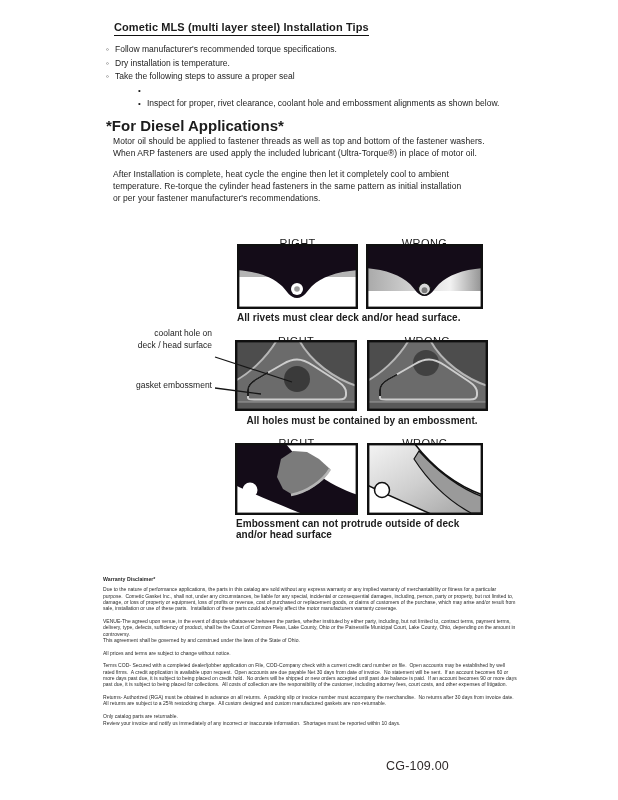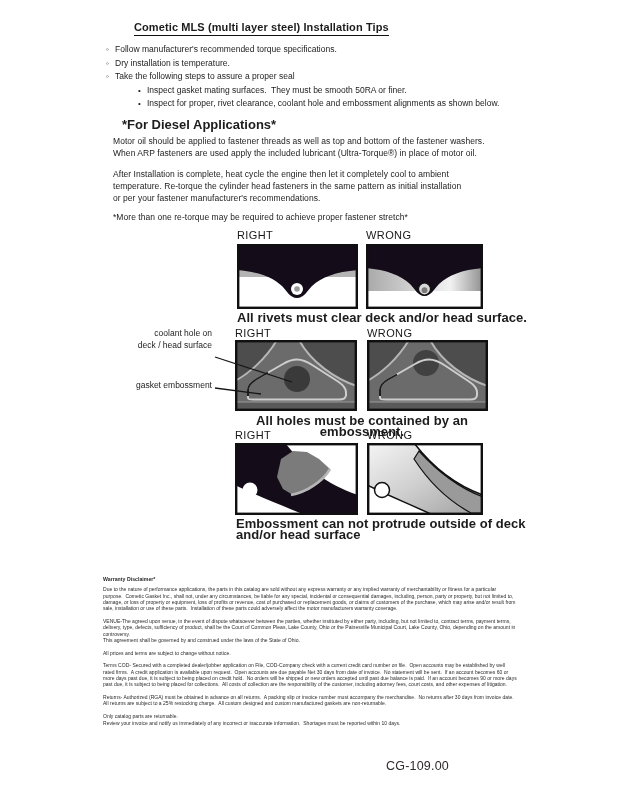--- a/index.html
+++ b/index.html
@@ -3,34 +3,34 @@
 <meta charset="utf-8">
 <style>
   html,body{margin:0;padding:0;background:#ffffff;}
   .page{
     position:relative;width:618px;height:800px;background:#ffffff;overflow:hidden;
     font-family:"Liberation Sans","DejaVu Sans",sans-serif;color:#1c1c1c;
   }
   .pre{white-space:pre-wrap;}
   .title{
     position:absolute;left:114px;top:21px;font-size:11px;font-weight:bold;
-    border-bottom:1.6px solid #111;padding-bottom:2px;letter-spacing:.1px;margin-left:20px;
+    border-bottom:1.6px solid #111;padding-bottom:2px;letter-spacing:.1px;
   }
   .bullets{position:absolute;left:106px;top:43px;font-size:8.5px;line-height:13.6px;}
   .b-row{display:flex;align-items:baseline;}
   .b-row .marker{width:9px;flex:0 0 9px;font-size:8px;}
   .b-row.sub{padding-left:32px;}
-  .diesel-heading{position:absolute;left:122px;top:117px;font-size:13px;font-weight:bold;}
+  .diesel-heading{position:absolute;left:106px;top:117px;font-size:15px;font-weight:bold;}
   .para{position:absolute;left:113px;font-size:8.5px;line-height:12px;letter-spacing:.05px;}
   .p1{top:135px;}
   .p2{top:168px;}
   .p3{top:211px;}
-  .fig-label{position:absolute;font-size:11px;letter-spacing:.4px;color:#181818;}
+  .fig-label{position:absolute;font-size:11px;letter-spacing:.4px;text-align:center;color:#181818;margin-top:8px;}
   .fig{position:absolute;display:block;}
-  .caption{position:absolute;font-size:13px;font-weight:bold;line-height:11px;letter-spacing:.05px;}
+  .caption{position:absolute;font-size:10px;font-weight:bold;line-height:11px;letter-spacing:.05px;}
   .ann-label{position:absolute;left:58px;width:154px;text-align:right;font-size:8.5px;line-height:11.5px;}
   .overlay{position:absolute;left:0;top:0;pointer-events:none;}
   .legal{position:absolute;left:103px;top:576px;width:414px;font-size:5px;line-height:6.3px;color:#2a2a2a;letter-spacing:.02px;}
   .legal .lg-head{font-weight:bold;margin-bottom:4px;font-size:5.2px;}
   .legal p{margin:0 0 6.5px 0;}
   .page-num{position:absolute;left:386px;top:759px;font-size:12.5px;color:#2f2a2a;letter-spacing:.2px;text-align:right;}
 </style>
 </head>
 <body>
 
@@ -46,35 +46,33 @@
     <div class="b-row">
       <span class="marker">◦</span>
       <span class="b-text pre">Dry installation is temperature.</span>
     </div>
     <div class="b-row">
       <span class="marker">◦</span>
       <span class="b-text pre">Take the following steps to assure a proper seal</span>
     </div>
     <div class="b-row sub">
       <span class="marker">•</span>
-      <span class="b-text pre">Inspect gasket mating surfaces.  They must be smooth 50RA or finer.</span>
     </div>
     <div class="b-row sub">
       <span class="marker">•</span>
       <span class="b-text pre">Inspect for proper, rivet clearance, coolant hole and embossment alignments as shown below.</span>
     </div>
   </div>
 
   <div class="diesel-heading">*For Diesel Applications*</div>
   <div class="para p1 pre">Motor oil should be applied to fastener threads as well as top and bottom of the fastener washers.
 When ARP fasteners are used apply the included lubricant (Ultra-Torque®) in place of motor oil.</div>
   <div class="para p2 pre">After Installation is complete, heat cycle the engine then let it completely cool to ambient
 temperature. Re-torque the cylinder head fasteners in the same pattern as initial installation
 or per your fastener manufacturer's recommendations.</div>
-  <div class="para p3 pre">*More than one re-torque may be required to achieve proper fastener stretch*</div>
 
   <div class="fig-label" style="left:237px;top:229px;width:121px;">RIGHT</div>
   <div class="fig-label" style="left:366px;top:229px;width:117px;">WRONG</div>
 
   <svg class="fig" style="left:237px;top:244px;" width="121" height="65" viewBox="0 0 121 65">
     <rect width="121" height="65" fill="#ffffff"></rect>
     <rect x="0" y="26" width="121" height="7" fill="#b4b4b4"></rect>
     <path d="M0,0 H121 V26 C98,28 85,33 75,42 C70,47 67,54 60,54 C53,54 50,47 45,42 C35,33 22,28 0,26 Z" fill="#140c18"></path>
     <circle cx="60" cy="45" r="6" fill="#ffffff"></circle>
     <circle cx="60" cy="45" r="2.8" fill="#9a9a9a"></circle>

